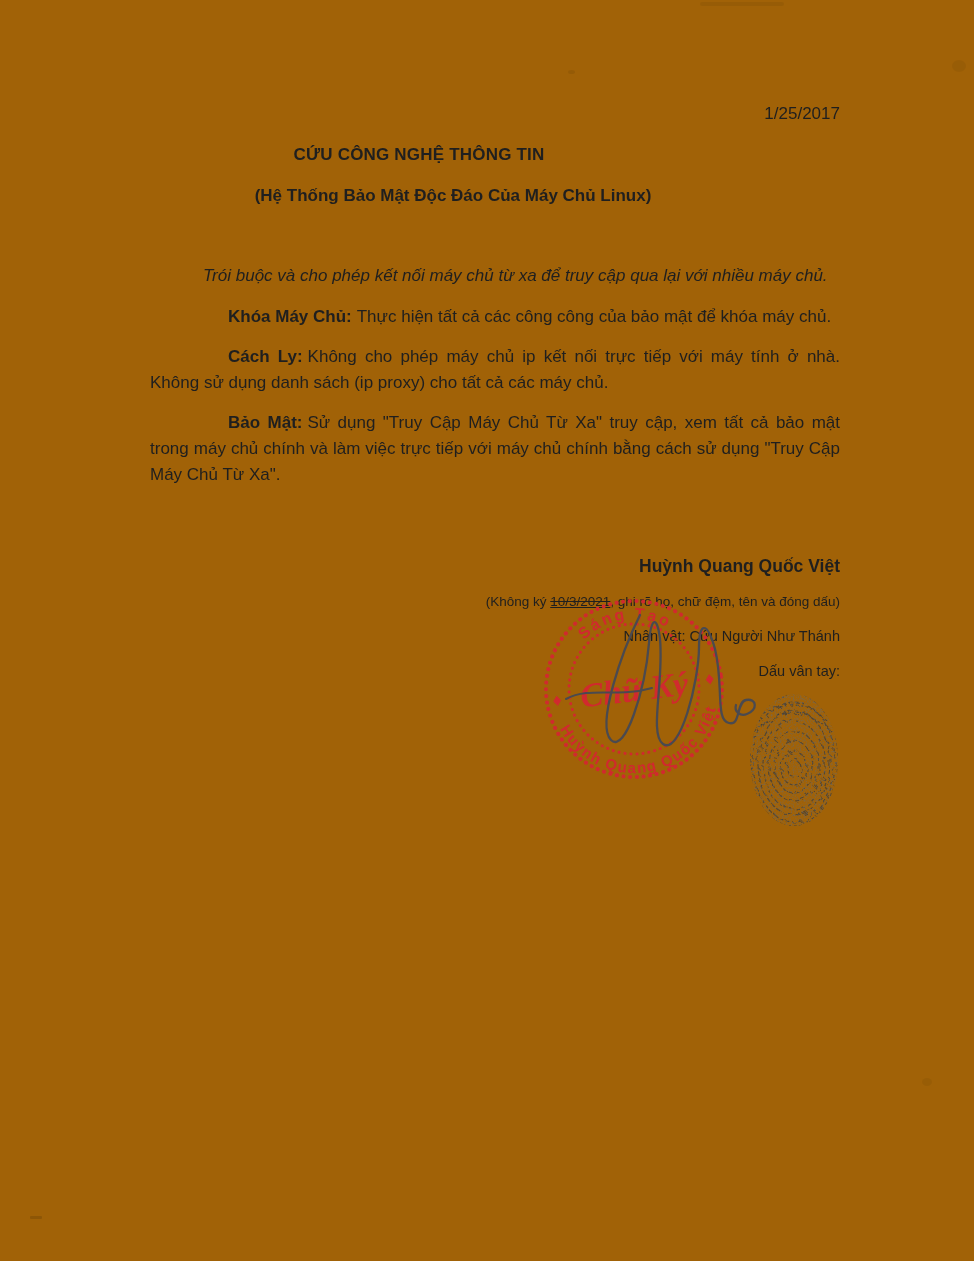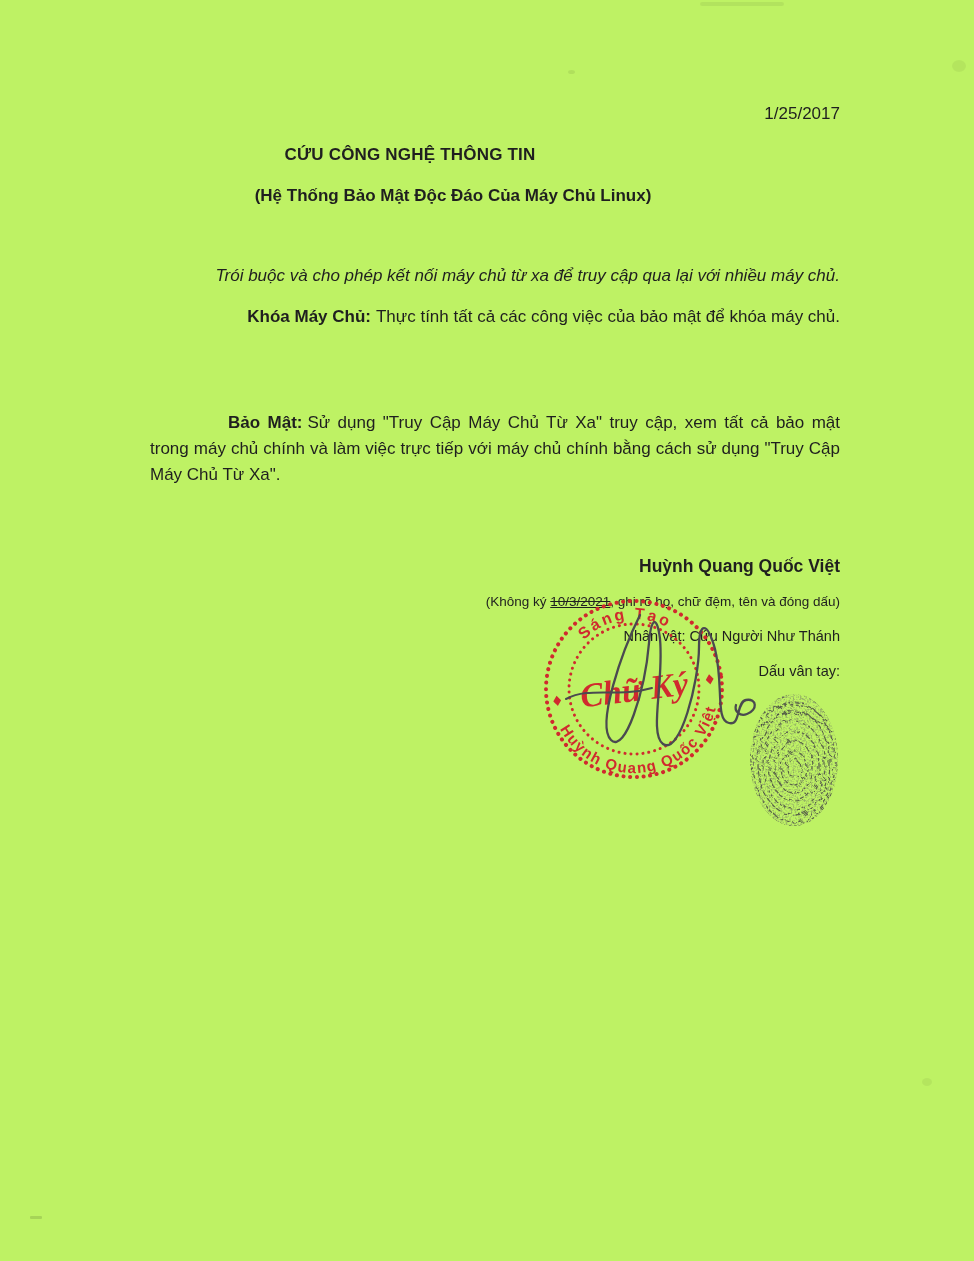--- a/index.html
+++ b/index.html
@@ -1,28 +1,28 @@
 <!DOCTYPE html>
 <html><head>
 <meta charset="utf-8">
 <style>
   html,body{margin:0;padding:0;background:#e8e8e8;}
   .page{
     position:relative;
     width:974px;height:1261px;
-    background:#bef264;
+    background:#a16207;
     font-family:"Liberation Sans","DejaVu Sans",sans-serif;
     color:#1f1f1f;
     overflow:hidden;
   }
   .abs{position:absolute;}
   .date{top:104px;right:134px;font-size:17px;}
-  .title{top:145px;left:2px;width:816px;text-align:center;font-weight:bold;font-size:17px;letter-spacing:.2px;}
+  .title{top:145px;left:11px;width:816px;text-align:center;font-weight:bold;font-size:17px;letter-spacing:.2px;}
   .subtitle{top:186px;left:0;width:906px;text-align:center;font-weight:bold;font-size:17px;}
-  .bodytext{left:150px;width:690px;font-size:17px;line-height:26px;text-indent:53px;text-align:right;}
+  .bodytext{left:150px;width:690px;font-size:17px;line-height:26px;text-indent:53px;}
   .justify{text-align:justify;}
   .intro{top:263px;font-style:italic;}
   .p1{top:304px;}
   .p2{top:344px;}
   .p3{top:410px;}
   .closing{top:477px;}
   .para b{padding-right:5px;margin-left:25px;}
   .sig-name{top:556px;right:134px;font-weight:bold;font-size:17.5px;}
   .sig-date{top:594px;right:134px;font-size:13.5px;}
   .sig-date .sdate{text-decoration:underline line-through;}
@@ -45,23 +45,26 @@
 
 <div class="page">
 
   <div class="abs date">1/25/2017</div>
   <div class="abs title">CỨU CÔNG NGHỆ THÔNG TIN</div>
   <div class="abs subtitle">(Hệ Thống Bảo Mật Độc Đáo Của Máy Chủ Linux)</div>
 
   <div class="abs bodytext intro">Trói buộc và cho phép kết nối máy chủ từ xa để truy cập qua lại với nhiều máy chủ.</div>
 
   <div class="abs bodytext para p1">
-    <b>Khóa Máy Chủ:</b><span>Thực tính tất cả các công việc của bảo mật để khóa máy chủ.</span>
+    <b>Khóa Máy Chủ:</b><span>Thực hiện tất cả các công công của bảo mật để khóa máy chủ.</span>
   </div>
 
+  <div class="abs bodytext para p2 justify">
+    <b>Cách Ly:</b><span>Không cho phép máy chủ ip kết nối trực tiếp với máy tính ở nhà. Không sử dụng danh sách (ip proxy) cho tất cả các máy chủ.</span>
+  </div>
 
   <div class="abs bodytext para p3 justify">
     <b>Bảo Mật:</b><span>Sử dụng "Truy Cập Máy Chủ Từ Xa" truy cập, xem tất cả bảo mật trong máy chủ chính và làm việc trực tiếp với máy chủ chính bằng cách sử dụng "Truy Cập Máy Chủ Từ Xa".</span>
   </div>
 
 
   <div class="abs sig-name">Huỳnh Quang Quốc Việt</div>
 
   <div class="abs sig-date"><span>(Không ký </span><span class="sdate">10/3/2021</span><span>, ghi rõ họ, chữ đệm, tên và đóng dấu)</span></div>
 

